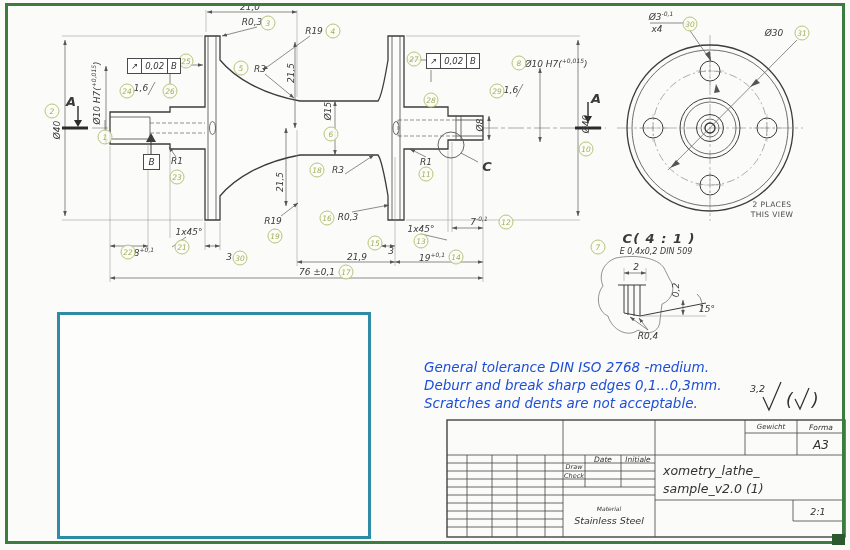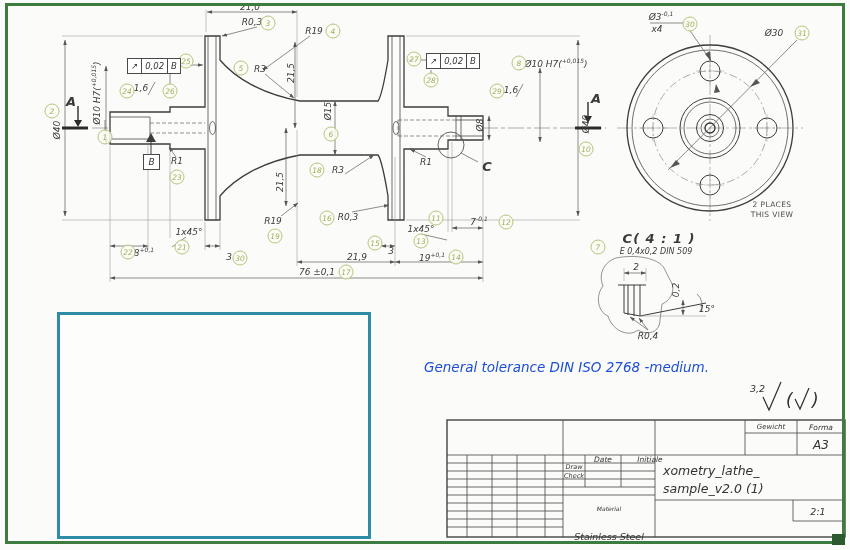--- a/index.html
+++ b/index.html
@@ -278,23 +278,23 @@
       <div class="balloon" style="left: 275px; top: 236px;">19</div>
       <div class="balloon" style="left: 327px; top: 218px;">16</div>
       <div class="balloon" style="left: 182px; top: 247px;">21</div>
       <div class="balloon" style="left: 128px; top: 252px;">22</div>
       <div class="balloon" style="left: 240px; top: 258px;">30</div>
       <div class="balloon" style="left: 346px; top: 272px;">17</div>
       <div class="balloon" style="left: 375px; top: 243px;">15</div>
       <div class="balloon" style="left: 421px; top: 241px;">13</div>
       <div class="balloon" style="left: 456px; top: 257px;">14</div>
       <div class="balloon" style="left: 506px; top: 222px;">12</div>
-      <div class="balloon" style="left: 436px; top: 174px; margin-top: 44px;">11</div>
+      <div class="balloon" style="left: 426px; top: 174px;">11</div>
       <div class="balloon" style="left: 414px; top: 59px;">27</div>
-      <div class="balloon" style="left: 431px; top: 80px;">28</div>
+      <div class="balloon" style="left: 431px; top: 100px;">28</div>
       <div class="balloon" style="left: 519px; top: 63px;">8</div>
       <div class="balloon" style="left: 497px; top: 91px;">29</div>
       <div class="balloon" style="left: 586px; top: 149px;">10</div>
       <div class="dim" style="left: 661px; top: 16px;">Ø3<sup>-0,1</sup></div>
       <div class="dim" style="left: 657px; top: 29px;">x4</div>
       <div class="dim" style="left: 774px; top: 33px;">Ø30</div>
       <div class="dim small" style="left: 772px; top: 205px;">2 PLACES</div>
       <div class="dim small" style="left: 772px; top: 215px;">THIS VIEW</div>
       <div class="balloon" style="left: 690px; top: 16px; margin-top: 8px;">30</div>
       <div class="balloon" style="left: 802px; top: 33px;">31</div>
@@ -332,30 +332,32 @@
     <span>0,02</span>
     <span>B</span>
   </div>
 
   <div class="datum-box" style="left:143px;top:154px;">B</div>
 
   <div id="aa-box"></div>
 
   <div id="notes">
     <div>General tolerance DIN ISO 2768 -medium.</div>
+    <div>Deburr and break sharp edges 0,1...0,3mm.</div>
+    <div>Scratches and dents are not acceptable.</div>
   </div>
 
   <div class="tb-text" style="left:771px;top:427px;font-size:7px;">Gewicht</div>
   <div class="tb-text" style="left:821px;top:427px;font-size:7.5px;">Forma</div>
   <div class="tb-text" style="left:821px;top:445px;font-size:12px;">A3</div>
   <div class="tb-text" style="left:603px;top:459px;font-size:7.5px;">Date</div>
-  <div class="tb-text" style="left:638px;top:459px;font-size:7.5px;margin-left:12px;">Initiale</div>
+  <div class="tb-text" style="left:638px;top:459px;font-size:7.5px;">Initiale</div>
   <div class="tb-text" style="left:574px;top:467px;font-size:6.5px;">Draw</div>
   <div class="tb-text" style="left:574px;top:476px;font-size:6.5px;">Check</div>
   <div class="tb-text" style="left:663px;top:470px;font-size:12.5px;transform:translate(0,-50%);">xometry_lathe_</div>
   <div class="tb-text" style="left:663px;top:488px;font-size:12.5px;transform:translate(0,-50%);">sample_v2.0 (1)</div>
   <div class="tb-text" style="left:609px;top:508px;font-size:6px;">Material</div>
-  <div class="tb-text" style="left:609px;top:520px;font-size:9.5px;margin-top:16px;">Stainless Steel</div>
+  <div class="tb-text" style="left:609px;top:520px;font-size:9.5px;">Stainless Steel</div>
   <div class="tb-text" style="left:818px;top:511px;font-size:9.5px;">2:1</div>
 
   <div id="frame"></div>
   <div id="corner-square"></div>
 </div>
 
 </body></html>

